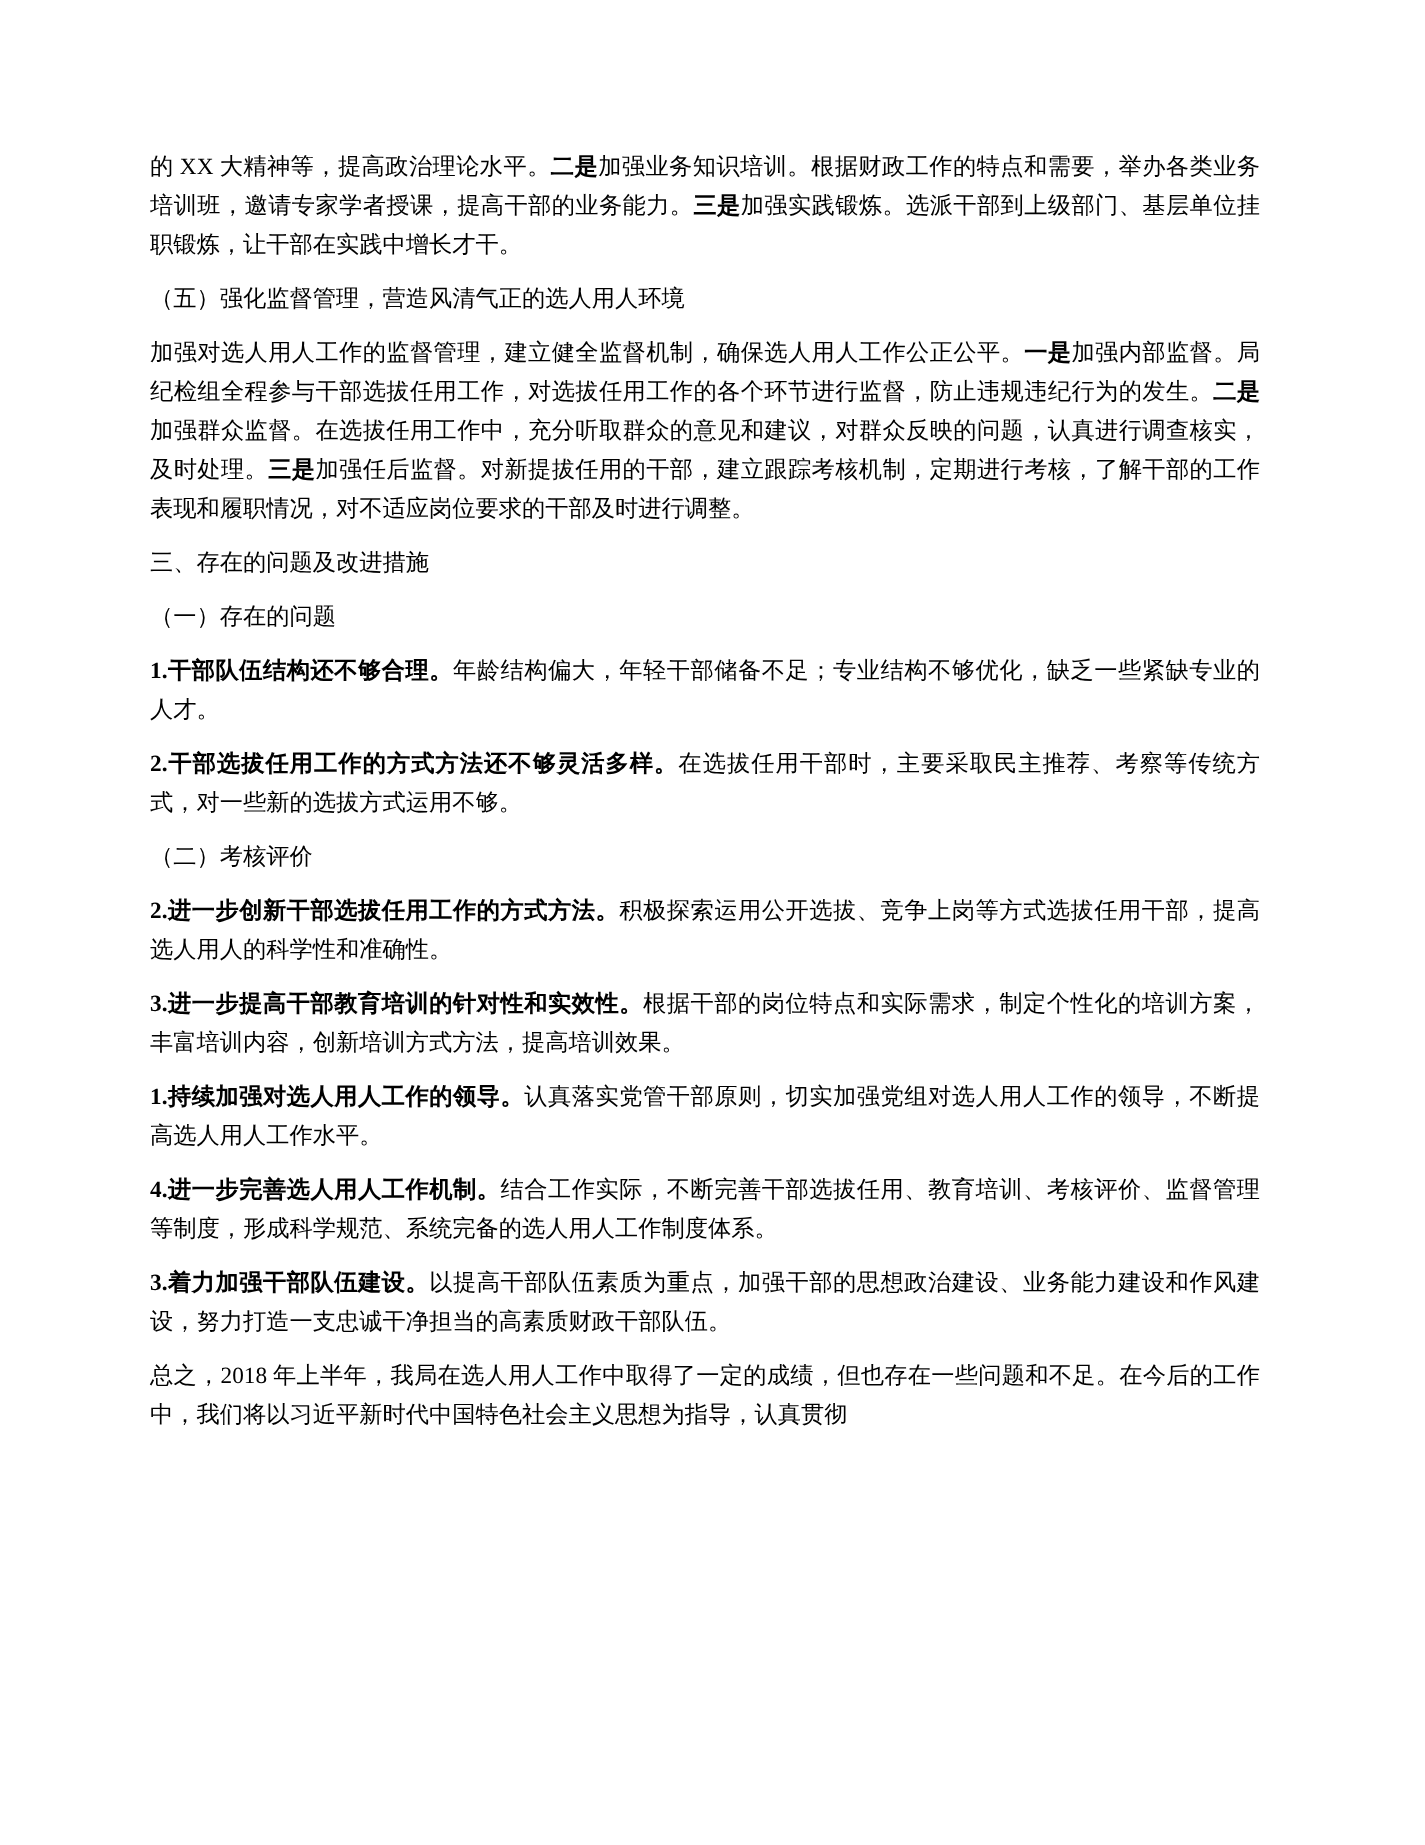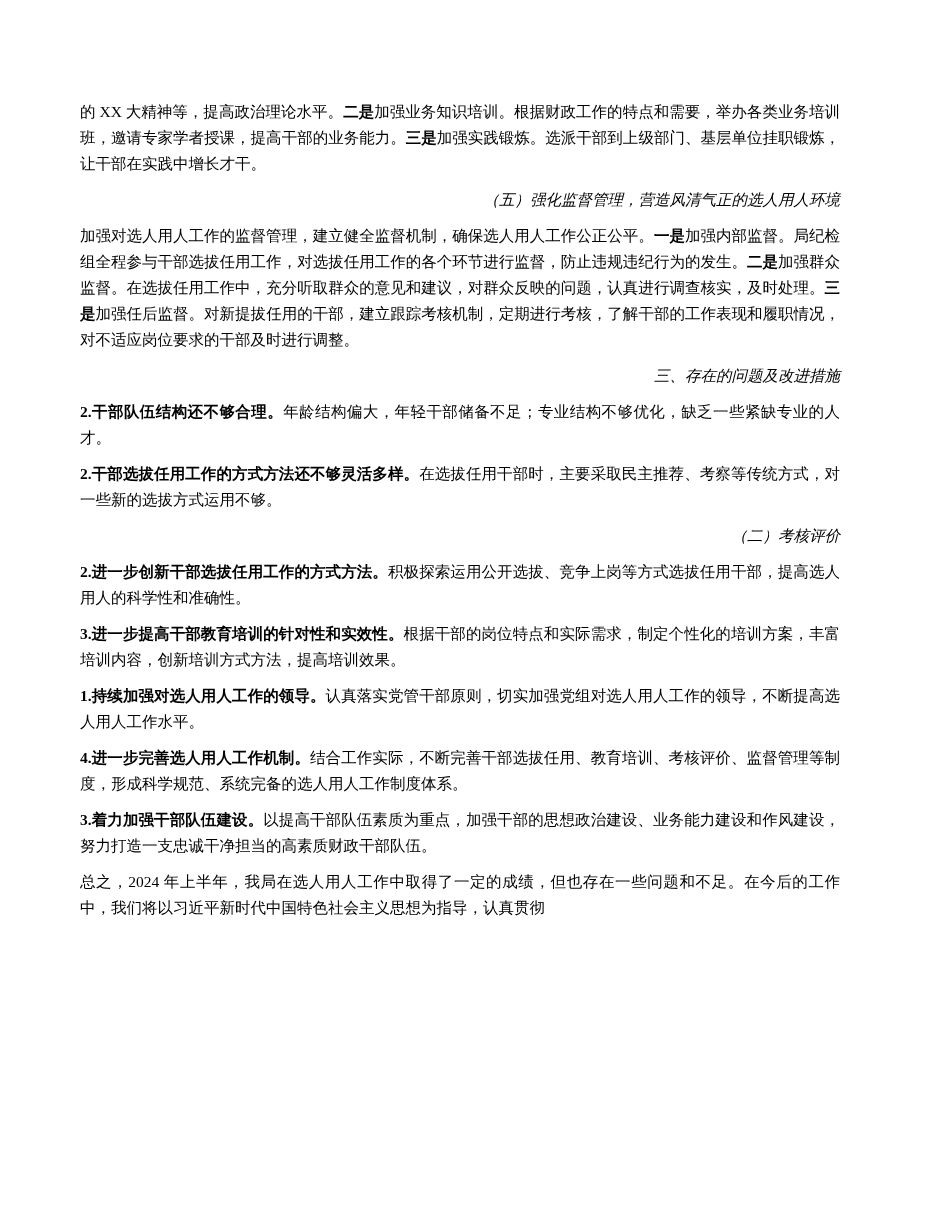--- a/index.html
+++ b/index.html
@@ -8,50 +8,50 @@
     width: 950px;
     height: 1230px;
     background: #ffffff;
     font-family: "Liberation Serif", "DejaVu Serif", serif;
     color: #000000;
     overflow: hidden;
   }
   .page {
     width: 950px;
     height: 1230px;
-    padding: 99px 110px 40px 80px;
+    padding: 99px 110px 40px 100px;
     background: #ffffff;
   }
   .doc-body { width: 100%; }
   p.doc-para {
     margin: 0 0 10px 0;
     font-size: 15.5px;
     line-height: 26px;
     text-align: justify;
     word-break: break-all;
   }
   p.doc-para.heading {
-    text-align: right;
-    font-style: italic;
+    text-align: left;
   }
   span.run { font-weight: normal; }
   span.run.bold { font-weight: bold; }
 </style>
 </head>
 <body>
 
 <div class="page">
   <div class="doc-body">
       <p class="doc-para"><span class="run">的 XX 大精神等，提高政治理论水平。</span><span class="run bold">二是</span><span class="run">加强业务知识培训。根据财政工作的特点和需要，举办各类业务培训班，邀请专家学者授课，提高干部的业务能力。</span><span class="run bold">三是</span><span class="run">加强实践锻炼。选派干部到上级部门、基层单位挂职锻炼，让干部在实践中增长才干。</span></p>
       <p class="doc-para heading"><span class="run">（五）强化监督管理，营造风清气正的选人用人环境</span></p>
       <p class="doc-para"><span class="run">加强对选人用人工作的监督管理，建立健全监督机制，确保选人用人工作公正公平。</span><span class="run bold">一是</span><span class="run">加强内部监督。局纪检组全程参与干部选拔任用工作，对选拔任用工作的各个环节进行监督，防止违规违纪行为的发生。</span><span class="run bold">二是</span><span class="run">加强群众监督。在选拔任用工作中，充分听取群众的意见和建议，对群众反映的问题，认真进行调查核实，及时处理。</span><span class="run bold">三是</span><span class="run">加强任后监督。对新提拔任用的干部，建立跟踪考核机制，定期进行考核，了解干部的工作表现和履职情况，对不适应岗位要求的干部及时进行调整。</span></p>
       <p class="doc-para heading"><span class="run">三、存在的问题及改进措施</span></p>
-      <p class="doc-para"><span class="run bold">2.干部队伍结构还不够合理。</span><span class="run">年龄结构偏大，年轻干部储备不足；专业结构不够优化，缺乏一些紧缺专业的人才。</span></p>
+      <p class="doc-para heading"><span class="run">（一）存在的问题</span></p>
+      <p class="doc-para"><span class="run bold">1.干部队伍结构还不够合理。</span><span class="run">年龄结构偏大，年轻干部储备不足；专业结构不够优化，缺乏一些紧缺专业的人才。</span></p>
       <p class="doc-para"><span class="run bold">2.干部选拔任用工作的方式方法还不够灵活多样。</span><span class="run">在选拔任用干部时，主要采取民主推荐、考察等传统方式，对一些新的选拔方式运用不够。</span></p>
       <p class="doc-para heading"><span class="run">（二）考核评价</span></p>
       <p class="doc-para"><span class="run bold">2.进一步创新干部选拔任用工作的方式方法。</span><span class="run">积极探索运用公开选拔、竞争上岗等方式选拔任用干部，提高选人用人的科学性和准确性。</span></p>
       <p class="doc-para"><span class="run bold">3.进一步提高干部教育培训的针对性和实效性。</span><span class="run">根据干部的岗位特点和实际需求，制定个性化的培训方案，丰富培训内容，创新培训方式方法，提高培训效果。</span></p>
       <p class="doc-para"><span class="run bold">1.持续加强对选人用人工作的领导。</span><span class="run">认真落实党管干部原则，切实加强党组对选人用人工作的领导，不断提高选人用人工作水平。</span></p>
       <p class="doc-para"><span class="run bold">4.进一步完善选人用人工作机制。</span><span class="run">结合工作实际，不断完善干部选拔任用、教育培训、考核评价、监督管理等制度，形成科学规范、系统完备的选人用人工作制度体系。</span></p>
       <p class="doc-para"><span class="run bold">3.着力加强干部队伍建设。</span><span class="run">以提高干部队伍素质为重点，加强干部的思想政治建设、业务能力建设和作风建设，努力打造一支忠诚干净担当的高素质财政干部队伍。</span></p>
-      <p class="doc-para"><span class="run">总之，2024 年上半年，我局在选人用人工作中取得了一定的成绩，但也存在一些问题和不足。在今后的工作中，我们将以习近平新时代中国特色社会主义思想为指导，认真贯彻</span></p>
+      <p class="doc-para"><span class="run">总之，2018 年上半年，我局在选人用人工作中取得了一定的成绩，但也存在一些问题和不足。在今后的工作中，我们将以习近平新时代中国特色社会主义思想为指导，认真贯彻</span></p>
     </div>
 </div>
 
 </body></html>

